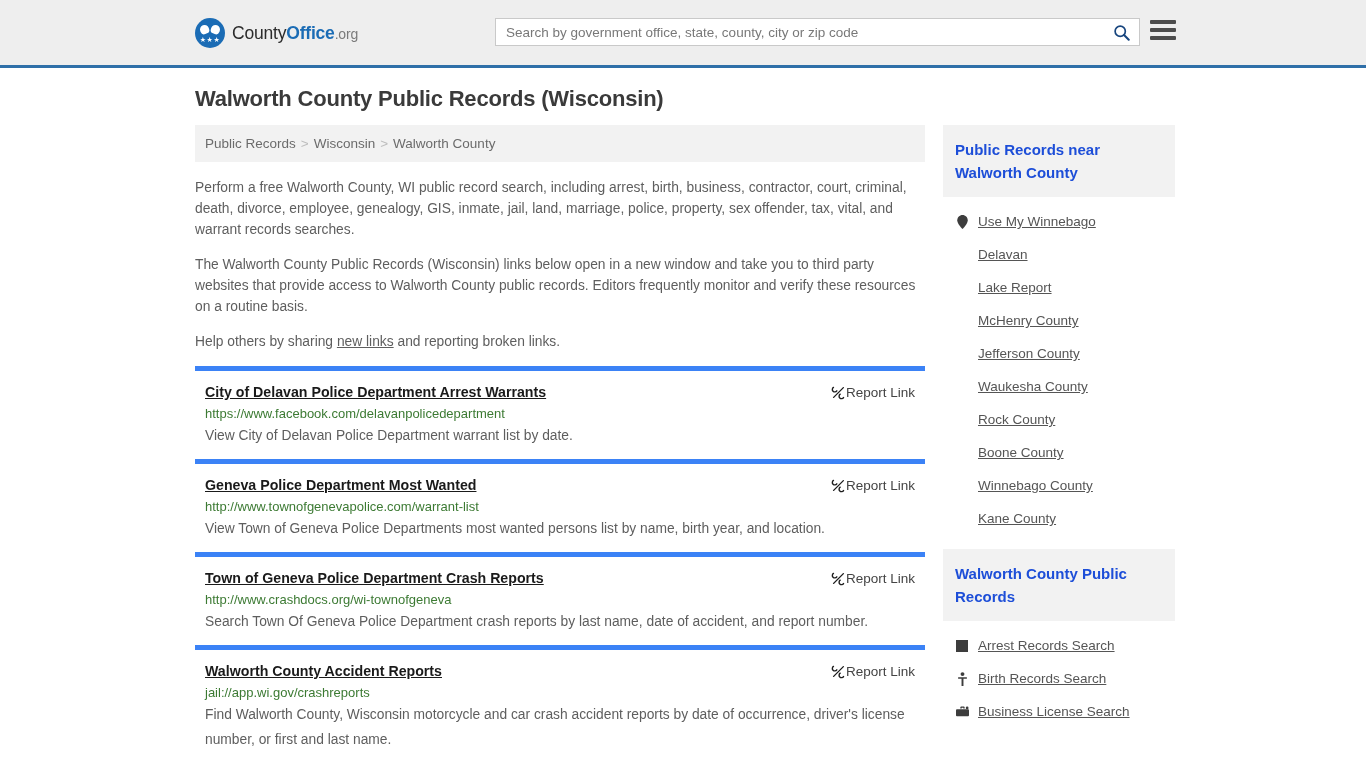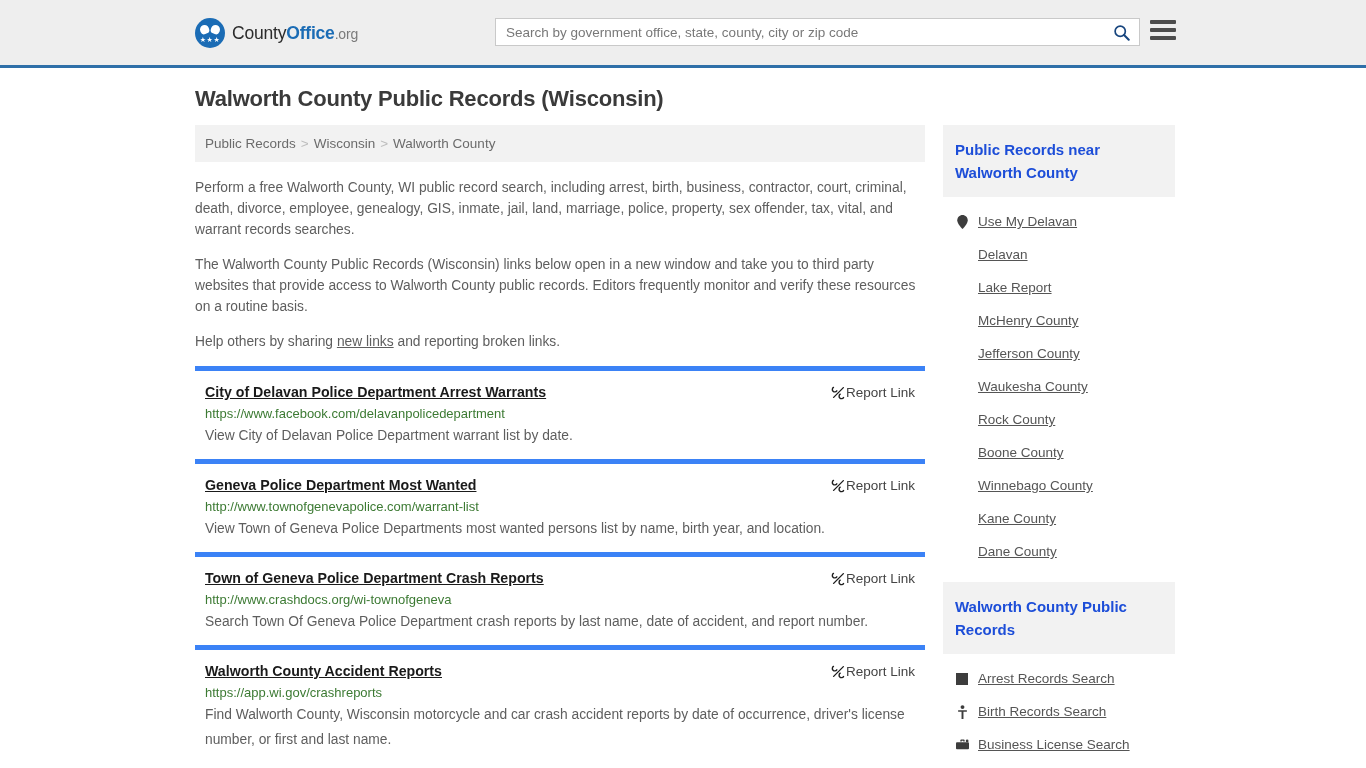--- a/index.html
+++ b/index.html
@@ -344,38 +344,38 @@
               <a href="#" class="result-title">Walworth County Accident Reports</a>
               <div class="report-link">
                 <svg width="15" height="15" viewBox="0 0 16 16">
                   <path d="M6.2 6.2 A2.6 2.6 0 1 1 2.6 2.6" fill="none" stroke="#1d1d1d" stroke-width="1.5" stroke-linecap="round"></path>
                   <path d="M9.8 9.8 A2.6 2.6 0 1 0 13.4 13.4" fill="none" stroke="#1d1d1d" stroke-width="1.5" stroke-linecap="round"></path>
                   <path d="M2.8 13.2 L13.2 2.8" fill="none" stroke="#1d1d1d" stroke-width="1.5" stroke-linecap="round"></path>
                 </svg>
                 <span>Report Link</span>
               </div>
             </div>
-            <a href="#" class="result-url">https://app.wi.gov/crashreports</a>
+            <a href="#" class="result-url">jail://app.wi.gov/crashreports</a>
             <div class="result-desc">Find Walworth County, Wisconsin motorcycle and car crash accident reports by date of occurrence, driver's license number, or first and last name.</div>
           </div>
         </div>
     </div>
 
     <aside class="side-col">
 
       <div class="side-box">
         <div class="side-head">Public Records near Walworth County</div>
         <div class="side-links" id="nearby-links">
             <a href="#" class="side-link">
               <span class="side-icon">
                 <svg width="11" height="14" viewBox="0 0 12 16">
                   <path d="M6 0C2.7 0 0 2.7 0 6c0 4.2 6 10 6 10s6-5.8 6-10c0-3.3-2.7-6-6-6z" fill="#3d3d3d"></path>
                 </svg>
               </span>
-              <span class="label">Use My Delavan</span>
+              <span class="label">Use My Winnebago</span>
             </a>
             <a href="#" class="side-link">
               <span class="side-icon"></span>
               <span class="label">Delavan</span>
             </a>
             <a href="#" class="side-link">
               <span class="side-icon"></span>
               <span class="label">Lake Report</span>
             </a>
             <a href="#" class="side-link">
@@ -398,24 +398,20 @@
               <span class="side-icon"></span>
               <span class="label">Boone County</span>
             </a>
             <a href="#" class="side-link">
               <span class="side-icon"></span>
               <span class="label">Winnebago County</span>
             </a>
             <a href="#" class="side-link">
               <span class="side-icon"></span>
               <span class="label">Kane County</span>
-            </a>
-            <a href="#" class="side-link">
-              <span class="side-icon"></span>
-              <span class="label">Dane County</span>
             </a>
           </div>
       </div>
 
       <div class="side-box">
         <div class="side-head">Walworth County Public Records</div>
         <div class="side-links" id="records-links">
             <a href="#" class="side-link">
               <span class="side-icon">
                 <svg width="12" height="12" viewBox="0 0 12 12">

